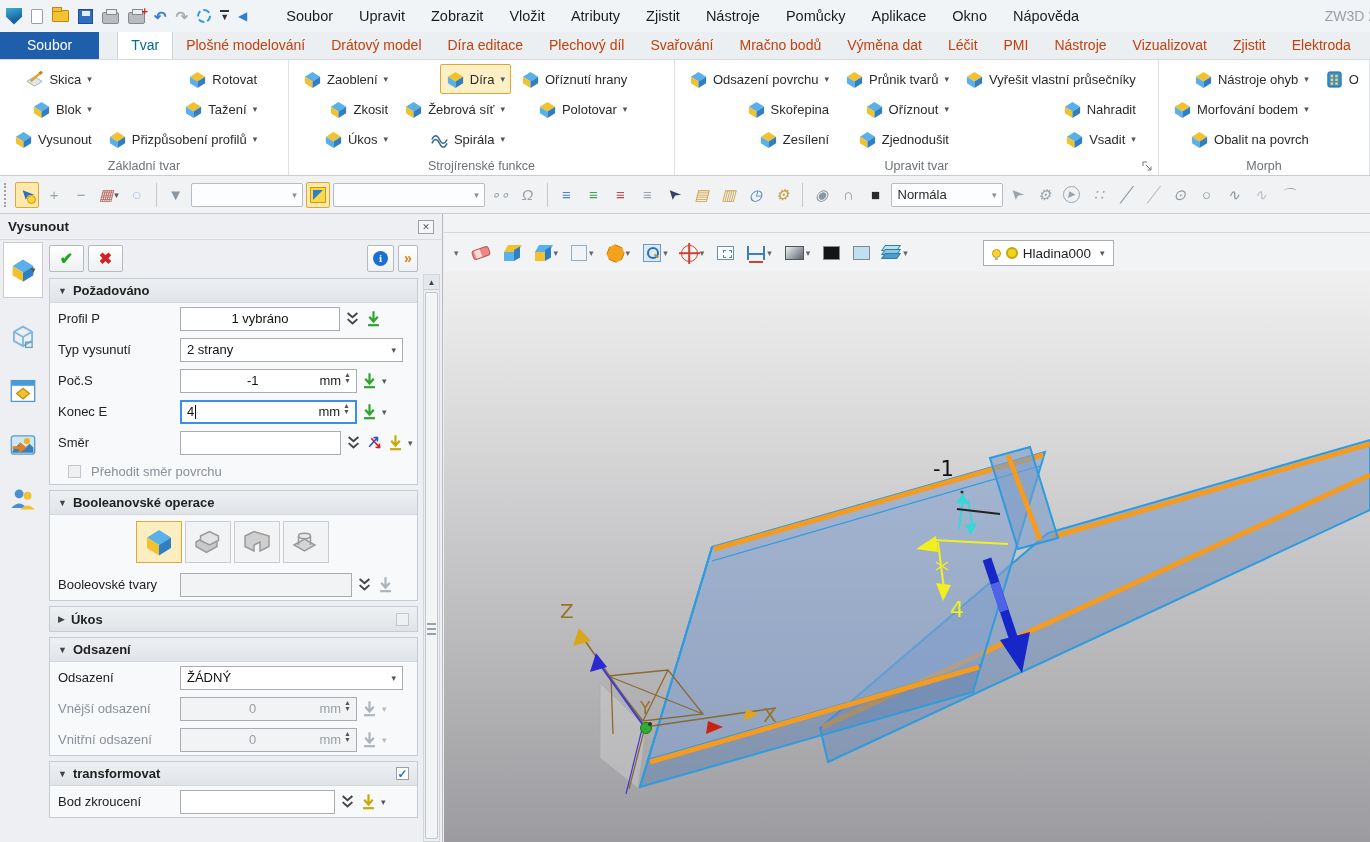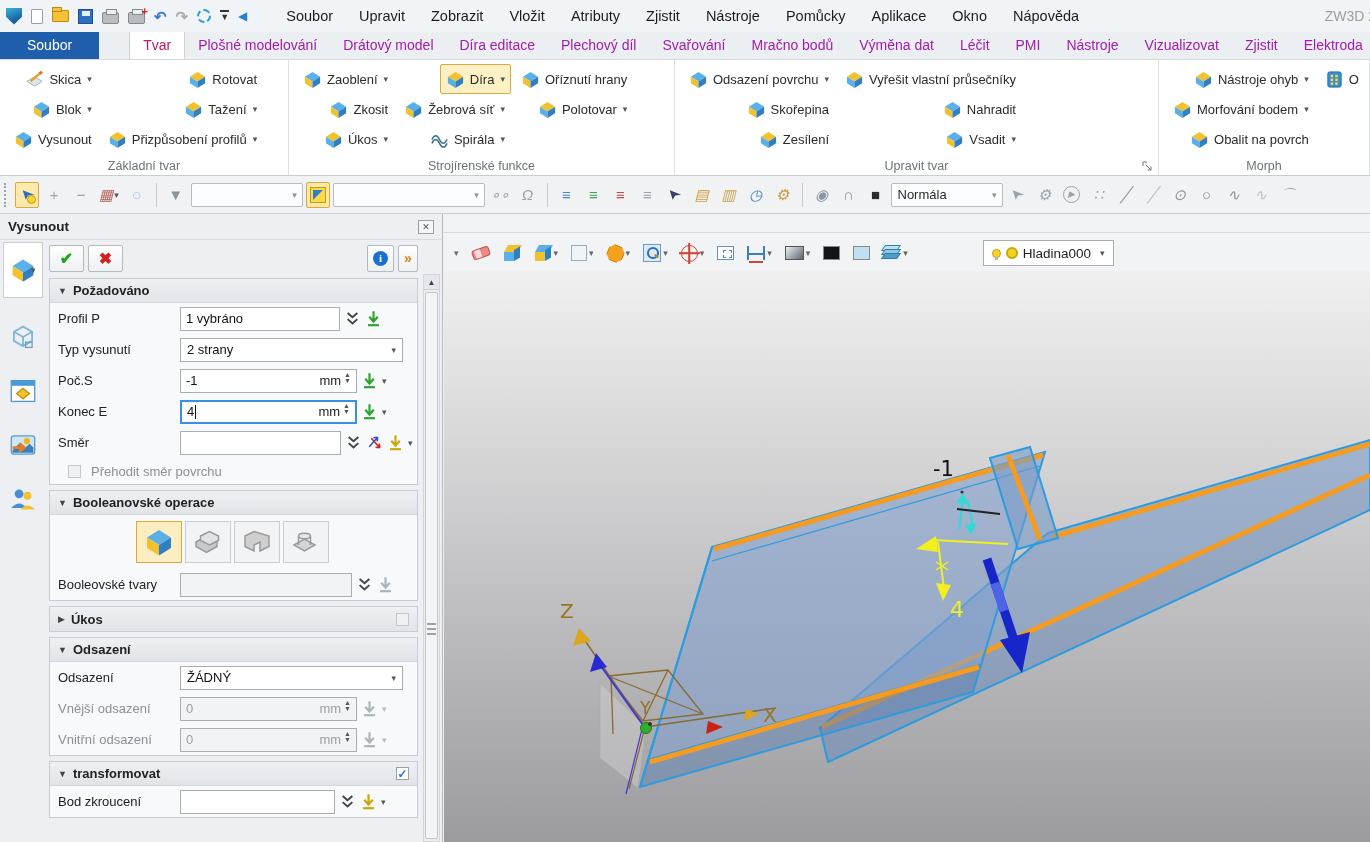--- a/index.html
+++ b/index.html
@@ -24,23 +24,23 @@
   .qa-undo{color:#3a7bd0;} .qa-redo{color:#a8adb2;}
   .qa-regen{width:14px;height:14px;border:2px dashed #2e9bd8;border-radius:50%;}
   .qa-fcaret{font-size:9px;color:#333;border-top:2px solid #333;padding-top:1px;line-height:1;}
   .qa-coll{color:#2a7fd0;font-size:12px;}
   .menus{display:flex;gap:0;}
   .menu-item{padding:0 13px;font-size:14.5px;color:#1c1c1c;line-height:32px;cursor:default;}
   .brand{position:absolute;right:-8px;top:0;line-height:32px;color:#9aa0a6;font-size:14px;padding-right:2px;}
 
   
   .tabs{height:28px;background:#eceff2;display:flex;align-items:flex-end;border-bottom:1px solid #d6dadd;white-space:nowrap;overflow:hidden;}
-  .tab{padding:0 13px;font-size:14px;line-height:27px;color:#a21caf;cursor:default;}
+  .tab{padding:0 13px;font-size:14px;line-height:27px;color:#c2410c;cursor:default;}
   .tab.file{background:#1e5eab;color:#fff;padding:0 27px;margin-right:18px;}
-  .tab.active{background:#fff;color:#be185d;border:1px solid #d0d4d8;border-bottom:none;margin-left:12px;}
+  .tab.active{background:#fff;color:#0369a1;border:1px solid #d0d4d8;border-bottom:none;}
 
   
   .ribbon{height:116px;background:#fff;border-bottom:1px solid #c9cdd1;display:flex;overflow:hidden;}
   .rgroup{position:relative;border-right:1px solid #dde1e4;padding:4px 6px 18px 8px;flex:none;}
   .rcols{display:flex;gap:4px;height:92px;}
   .rcol{display:flex;flex-direction:column;justify-content:flex-start;align-items:flex-end;}
   .rbtn{display:flex;align-items:center;gap:5px;height:30px;padding:0 5px;border:1px solid transparent;border-radius:2px;cursor:default;white-space:nowrap;}
   .rbtn.hl{background:#fdf0c4;border-color:#dba839;}
   .rlabel{font-size:13px;color:#2b2b2b;}
   .rcaret{font-size:9px;color:#555;margin-left:1px;}
@@ -89,21 +89,21 @@
   .abtn.flip{width:20px;} .abtn.flip::before{content:"»";color:#e07f1a;font-size:14px;}
   .p-box{margin:4px 2px 5px 4px;border:1px solid #c6ccd3;background:#f8f9fb;}
   .p-sec{height:24px;display:flex;align-items:center;gap:6px;padding:0 8px;background:linear-gradient(#eef0f3,#e0e4e8);border-bottom:1px solid #d2d7db;}
   .p-sec .tri{font-size:9px;color:#444;}
   .tri-d::before{content:"▼";} .tri-r::before{content:"▶";}
   .p-sec .st{font-size:13px;font-weight:bold;color:#222;flex:1;}
   .row{height:31px;display:flex;align-items:center;padding:0 4px 0 8px;gap:4px;}
   .lbl{width:118px;font-size:13px;color:#222;flex:none;}
   .lbl.dis{color:#8a9097;}
   .inp{height:24px;border:1px solid #a9adb3;background:#fff;display:flex;align-items:center;padding:0 5px;font-size:13px;color:#111;position:relative;}
-  .inp .val{flex:1;}
+  .inp .val{flex:1;text-align:center;}
   .inp.focus{border:2px solid #3a8fe8;}
   .inp.dis{background:#f2f3f4;color:#9aa0a6;}
   .inp.dis .val{color:#9aa0a6;}
   .unit{display:flex;align-items:center;gap:3px;color:#222;font-size:13px;}
   .inp.dis .unit{color:#9aa0a6;}
   .spin{display:flex;flex-direction:column;line-height:0;}
   .spin i{font-style:normal;font-size:7px;color:#555;height:6px;}
   .spin i:first-child::before{content:"▲";} .spin i:last-child::before{content:"▼";}
   .sel{height:24px;border:1px solid #a9adb3;background:#fff;display:flex;align-items:center;padding:0 6px;font-size:13px;color:#111;position:relative;}
   .sel::after{content:"▾";position:absolute;right:6px;font-size:9px;color:#555;}
@@ -440,20 +440,42 @@
                 <use href="#i-cube"></use>
               </svg>
               <span class="rlabel">Zesílení</span>
             </div>
           </div>
           <div class="rcol">
             <div class="rbtn">
               <svg class="ric icyt">
                 <use href="#i-cube"></use>
               </svg>
+              <span class="rlabel">Průnik tvarů</span>
+              <span class="rcaret"></span>
+            </div>
+            <div class="rbtn">
+              <svg class="ric">
+                <use href="#i-cube"></use>
+              </svg>
+              <span class="rlabel">Oříznout</span>
+              <span class="rcaret"></span>
+            </div>
+            <div class="rbtn">
+              <svg class="ric">
+                <use href="#i-cube"></use>
+              </svg>
+              <span class="rlabel">Zjednodušit</span>
+            </div>
+          </div>
+          <div class="rcol">
+            <div class="rbtn">
+              <svg class="ric icyt">
+                <use href="#i-cube"></use>
+              </svg>
               <span class="rlabel">Vyřešit vlastní průsečníky</span>
             </div>
             <div class="rbtn">
               <svg class="ric">
                 <use href="#i-cube"></use>
               </svg>
               <span class="rlabel">Nahradit</span>
             </div>
             <div class="rbtn">
               <svg class="ric">

